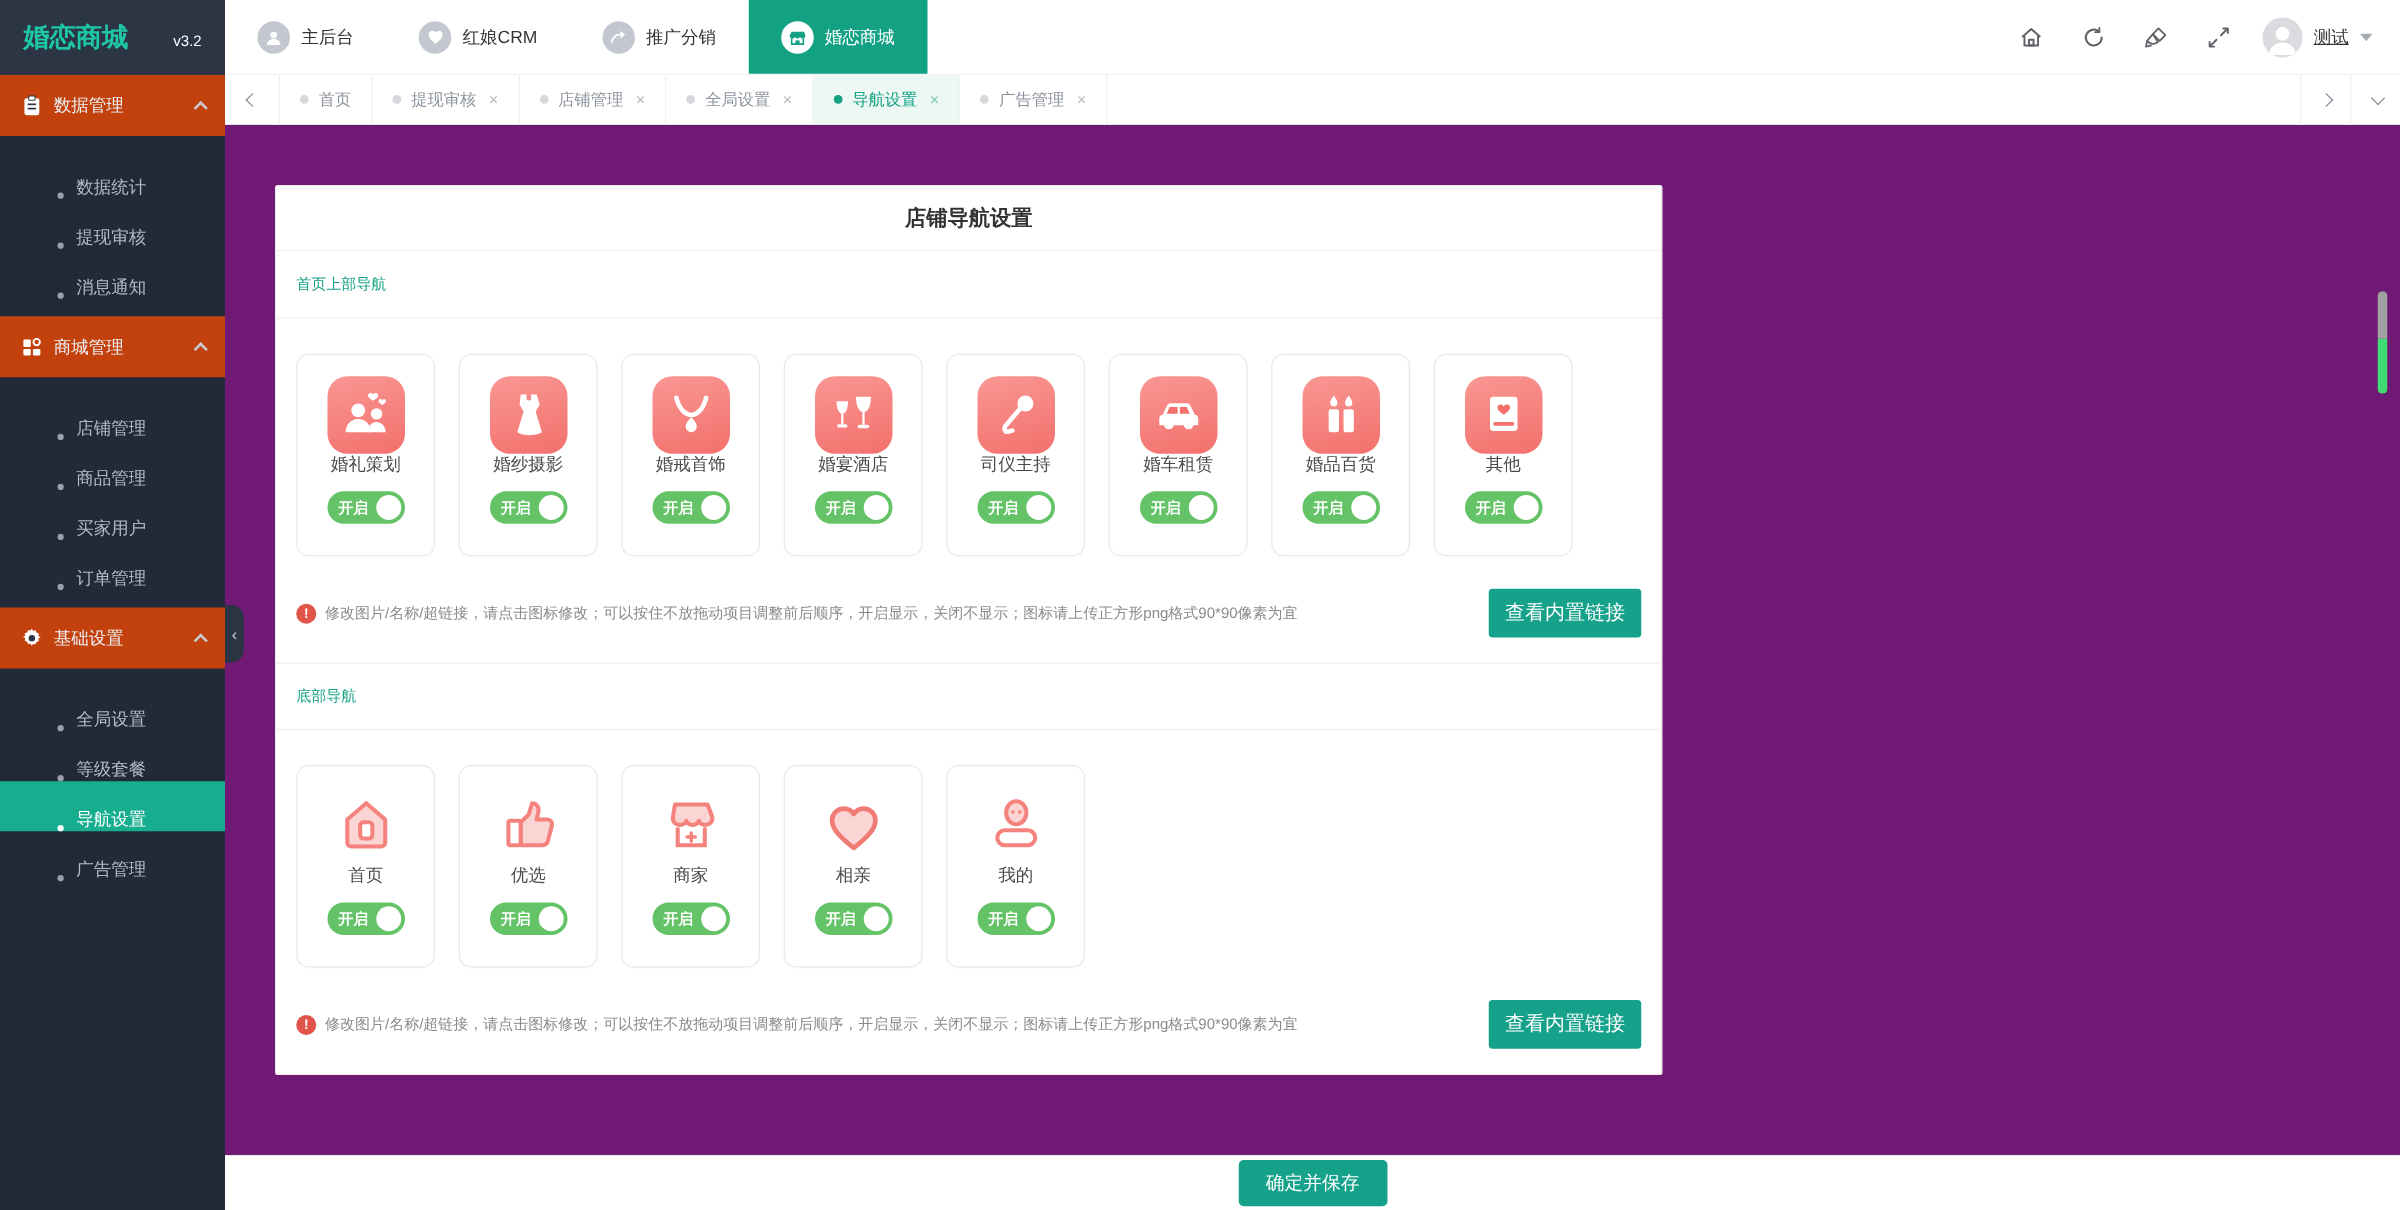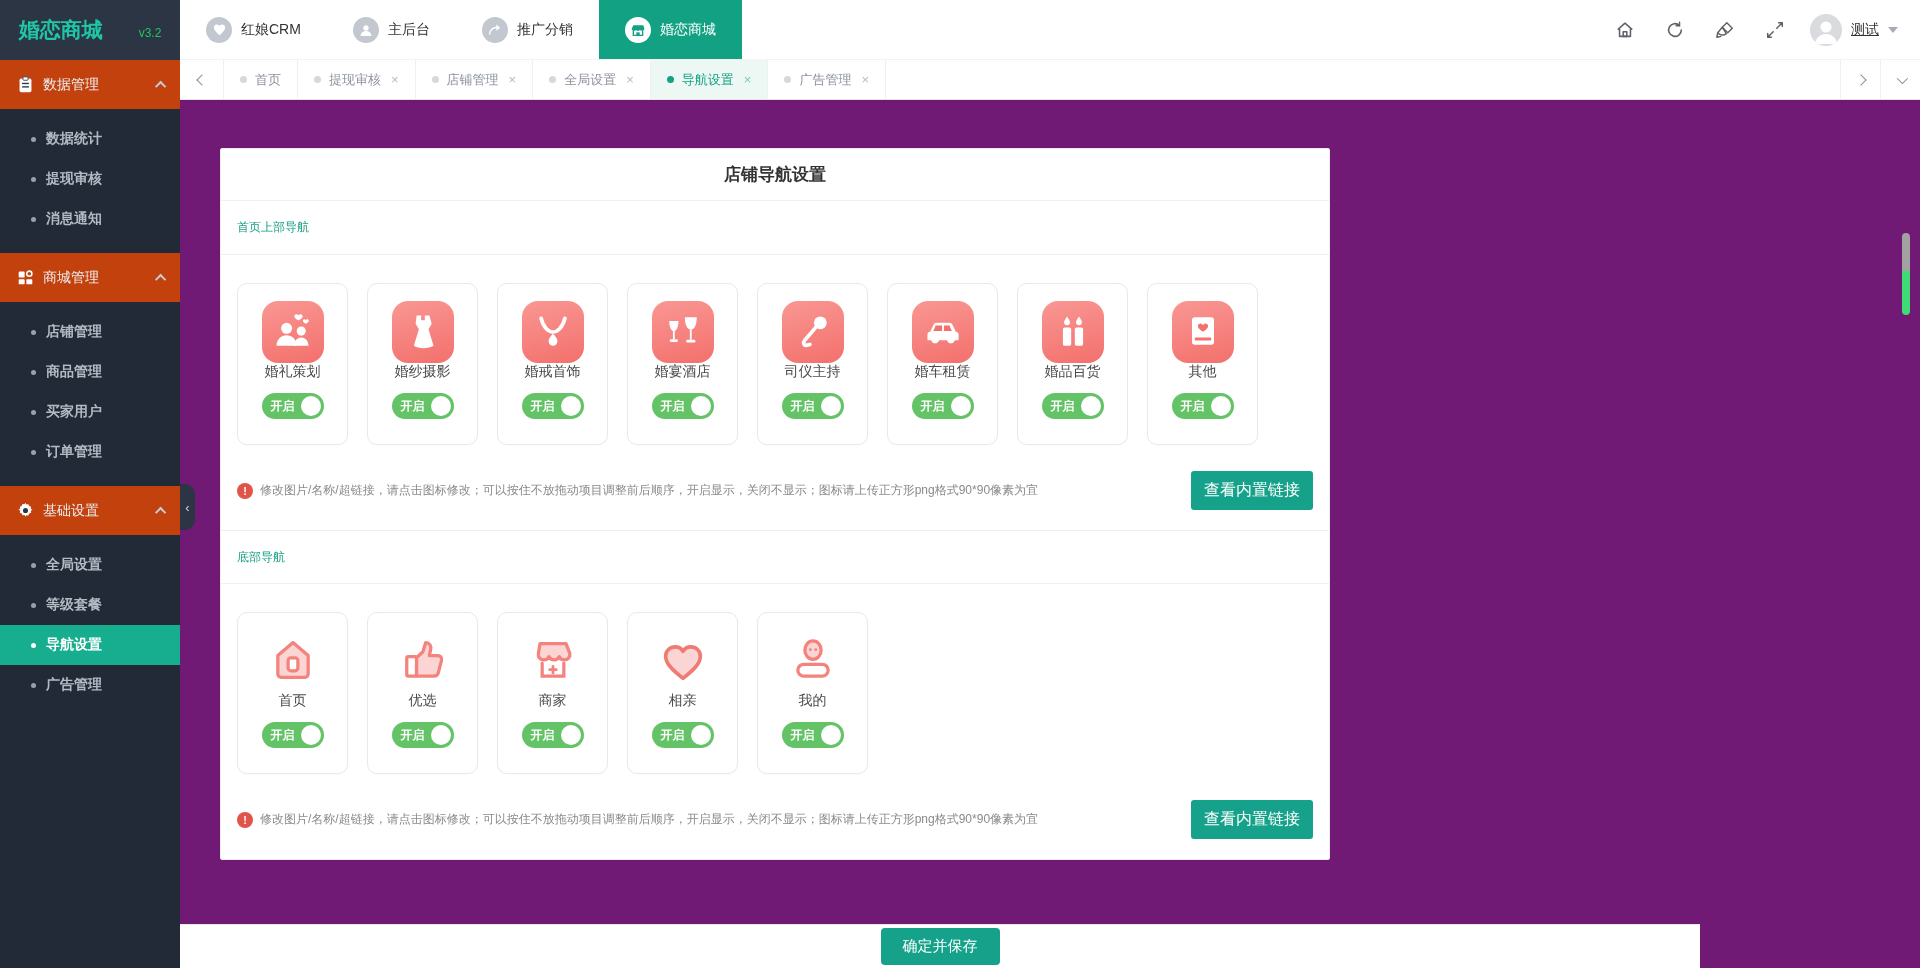--- a/index.html
+++ b/index.html
@@ -2,27 +2,27 @@
 <html><head>
 <meta charset="utf-8">
 <style>
   * { margin:0; padding:0; box-sizing:border-box; font-family:"Liberation Sans","DejaVu Sans",sans-serif; }
   html,body { width:1920px; height:968px; overflow:hidden; background:#f0f3f5; }
 
   
   .sidebar { position:absolute; left:0; top:0; width:180px; height:968px; background:#222a37; z-index:30; }
   .logo { height:60px; background:#2b3544; display:flex; align-items:center; justify-content:center; gap:4px; }
   .logo-main { color:#1ec7a6; font-size:21px; font-weight:bold; }
-  .logo-ver { color:#22c55e; font-size:12px; margin-top:6px;margin-left:32px; }
+  .logo-ver { color:#ffffff; font-size:12px; margin-top:6px;margin-left:32px; }
   .menu-header { height:49px; background:#c2410c; display:flex; align-items:center; padding:0 14px 0 17px; color:#eceff3; font-size:14px; cursor:pointer; }
   .menu-header .mh-icon { width:17px; height:17px; margin-right:9px; flex:0 0 auto; }
   .menu-header .mh-label { flex:1; }
   .chev-up { width:8px; height:8px; border-left:2px solid #c8cdd5; border-top:2px solid #c8cdd5; transform:rotate(45deg) translateY(2px); }
   .menu-items { padding:10px 0 14px; background:#222a37; }
-  .menu-item { height:40px; display:flex; align-items:center; padding-left:31px; color:#b3bac4; font-size:14px; cursor:pointer;font-weight:bold; }
+  .menu-item { height:40px; display:flex; align-items:flex-end; padding-left:46px; color:#b3bac4; font-size:14px; cursor:pointer; }
   .menu-item .dot { width:5px; height:5px; border-radius:50%; background:#9aa1ab; margin-right:10px; }
   .menu-item.active { background:#16ae8f; color:#ffffff; }
   .menu-item.active .dot { background:#ffffff; }
   .collapse-tab { position:absolute; left:180px; top:484px; width:15px; height:46px; background:#2b3544; border-radius:0 10px 10px 0; color:#cfd4da; display:flex; align-items:center; justify-content:center; font-size:13px; z-index:31; cursor:pointer; }
 
   
   .header { position:absolute; left:180px; top:0; width:1740px; height:60px; background:#ffffff; display:flex; align-items:stretch; z-index:20; border-bottom:1px solid #f2f2f2; }
   .nav-item { display:flex; align-items:center; gap:9px; padding:0 26px; font-size:14px; color:#333; cursor:pointer; }
   .nav-circle { width:26px; height:26px; border-radius:50%; background:#c3c8d0; display:flex; align-items:center; justify-content:center; }
   .nav-item.active { background:#13a184; color:#ffffff; }
@@ -64,21 +64,21 @@
   .card-label { font-size:14px; color:#4a4a4a;font-family:Liberation Mono, monospace; }
   .toggle { margin-top:12px; width:62px; height:26px; border-radius:13px; background:#63c366; display:flex; align-items:center; position:relative; cursor:pointer; }
   .toggle-text { color:#ffffff; font-size:12px; font-weight:bold; margin-left:9px; }
   .toggle-knob { position:absolute; right:3px; top:3px; width:20px; height:20px; border-radius:50%; background:#ffffff; }
   .note-row { display:flex; align-items:center; padding:2px 16px 20px; }
   .warn-icon { width:16px; height:16px; border-radius:50%; background:#e0544a; color:#fff; font-size:11px; font-weight:bold; display:flex; align-items:center; justify-content:center; margin-right:7px; flex:0 0 auto; }
   .note-text { font-size:12px; color:#8a8a8a; flex:1; }
   .link-btn { background:#16a28a; color:#ffffff; font-size:16px; padding:9px 13px; border:none; border-radius:3px; cursor:pointer; white-space:nowrap;margin-left:45px; }
 
   
-  .footer { position:absolute; left:180px; bottom:0; width:1520px; height:44px; background:#ffffff; border-top:1px solid #e8e8e8; display:flex; align-items:center; justify-content:center; z-index:18; }
+  .footer { position:absolute; left:180px; bottom:0; width:1740px; height:44px; background:#ffffff; border-top:1px solid #e8e8e8; display:flex; align-items:center; justify-content:center; z-index:18; }
   .save-btn { background:#16a28a; color:#ffffff; font-size:15px; padding:9px 22px; border:none; border-radius:4px; cursor:pointer; }
 
   
   .scroll-thumb { position:absolute; right:10px; top:233px; width:8px; height:82px; border-radius:4px; overflow:hidden; z-index:40; cursor:pointer; }
   .scroll-thumb .st-top { height:38px; background:#a2a2a2; }
   .scroll-thumb .st-bottom { height:44px; background:#3fdc74; }
 </style>
 </head>
 <body>
 
@@ -168,36 +168,36 @@
         <span>广告管理</span>
       </div>
   </div>
 </div>
 
 <div class="collapse-tab">
     <span>‹</span>
   </div>
 
 <div class="header">
-  <div class="nav-item">
-    <span class="nav-circle">
-      <svg width="15" height="15" viewBox="0 0 24 24">
-          <path d="M12 21C6 16 3 12.5 3 8.8 3 6 5.2 4 7.8 4c1.7 0 3.2.9 4.2 2.4C13 4.9 14.5 4 16.2 4 18.8 4 21 6 21 8.8c0 3.7-3 7.2-9 12.2z" fill="#fff"></path>
-        </svg>
-    </span>
-    <span>红娘CRM</span>
-  </div>
   <div class="nav-item">
     <span class="nav-circle">
       <svg width="16" height="16" viewBox="0 0 24 24">
           <circle cx="12" cy="9" r="4" fill="#fff"></circle>
           <path d="M4 21c0-5 4-7.5 8-7.5s8 2.5 8 7.5z" fill="#fff"></path>
         </svg>
     </span>
     <span>主后台</span>
+  </div>
+  <div class="nav-item">
+    <span class="nav-circle">
+      <svg width="15" height="15" viewBox="0 0 24 24">
+          <path d="M12 21C6 16 3 12.5 3 8.8 3 6 5.2 4 7.8 4c1.7 0 3.2.9 4.2 2.4C13 4.9 14.5 4 16.2 4 18.8 4 21 6 21 8.8c0 3.7-3 7.2-9 12.2z" fill="#fff"></path>
+        </svg>
+    </span>
+    <span>红娘CRM</span>
   </div>
   <div class="nav-item">
     <span class="nav-circle">
       <svg width="15" height="15" viewBox="0 0 24 24">
           <path d="M4 19c1-8 8-11 13-10" fill="none" stroke="#fff" stroke-width="2.4" stroke-linecap="round"></path>
           <path d="M15 4l6 5-6 5z" fill="#fff"></path>
         </svg>
     </span>
     <span>推广分销</span>
   </div>

